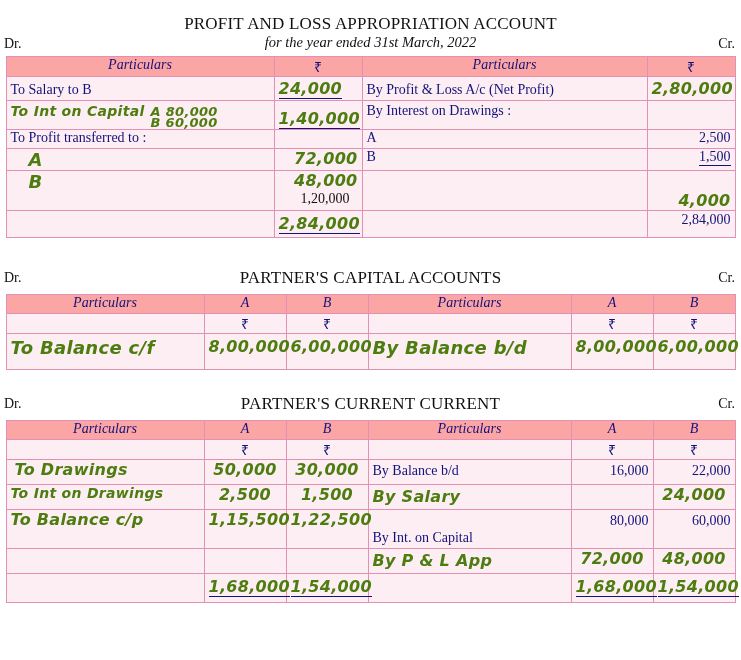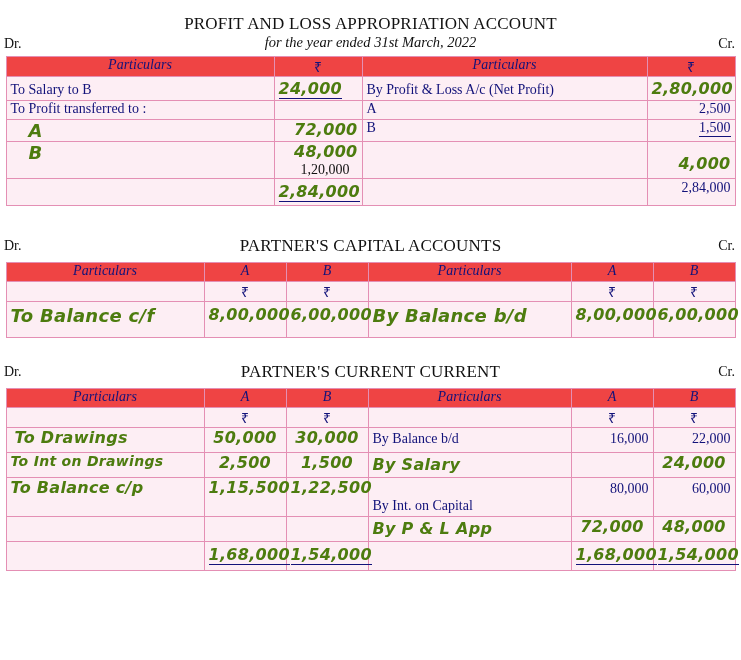--- a/index.html
+++ b/index.html
@@ -42,21 +42,21 @@
   }
   table.ledger td,table.ledger th{
     border:1px solid #e48fb4;
     padding:0 4px;
     vertical-align:top;
     font-size:14px;
     color:#12127a;
     height:18px;
   }
   .hdr td{
-    background:#ef4444;
+    background:#fca5a5;
     text-align:center;
     font-style:italic;
     font-size:14.5px;
     color:#111111;
     height:22px;
     vertical-align:middle;
   }
   .rupee{
     text-align:center;
     font-size:13px;
@@ -121,20 +121,36 @@
       <td class="txt" style="padding-top:5px;">To Salary to B</td>
       <td style="padding-top:2px;">
         <span class="hw hw-r u-single">24,000</span>
       </td>
       <td class="txt" style="padding-top:5px;">By Profit &amp; Loss A/c (Net Profit)</td>
       <td style="padding-top:2px;">
         <span class="hw hw-r">2,80,000</span>
       </td>
     </tr>
 
+    <tr>
+      <td style="padding-top:2px;">
+        <div class="nowrapflex">
+          <span class="hw sm">To Int on Capital</span>
+          <span class="hw sm" style="font-size:13px;line-height:11px;">
+            <span style="display:block;">A  80,000</span>
+            <span style="display:block;">B  60,000</span>
+          </span>
+        </div>
+      </td>
+      <td style="padding-top:8px;">
+        <span class="hw hw-r u-single">1,40,000</span>
+      </td>
+      <td class="txt" style="padding-top:2px;">By Interest on Drawings :</td>
+      <td></td>
+    </tr>
 
     <tr>
       <td class="txt">To Profit transferred to :</td>
       <td></td>
       <td class="txt indent">A</td>
       <td class="num">2,500</td>
     </tr>
 
     <tr>
       <td style="padding-left:22px;">
@@ -151,21 +167,21 @@
 
     <tr>
       <td style="padding-left:22px;">
         <span class="hw big">B</span>
       </td>
       <td>
         <span class="hw hw-r" style="margin-bottom:1px;">48,000</span>
         <span class="num" style="display:block;">1,20,000</span>
       </td>
       <td></td>
-      <td style="padding-top:12px;">
+      <td style="padding-top:20px;">
         <span class="hw hw-r">4,000</span>
       </td>
     </tr>
 
     <tr>
       <td style="height:26px;"></td>
       <td style="padding-top:3px;">
         <span class="hw hw-r u-single">2,84,000</span>
       </td>
       <td></td>

